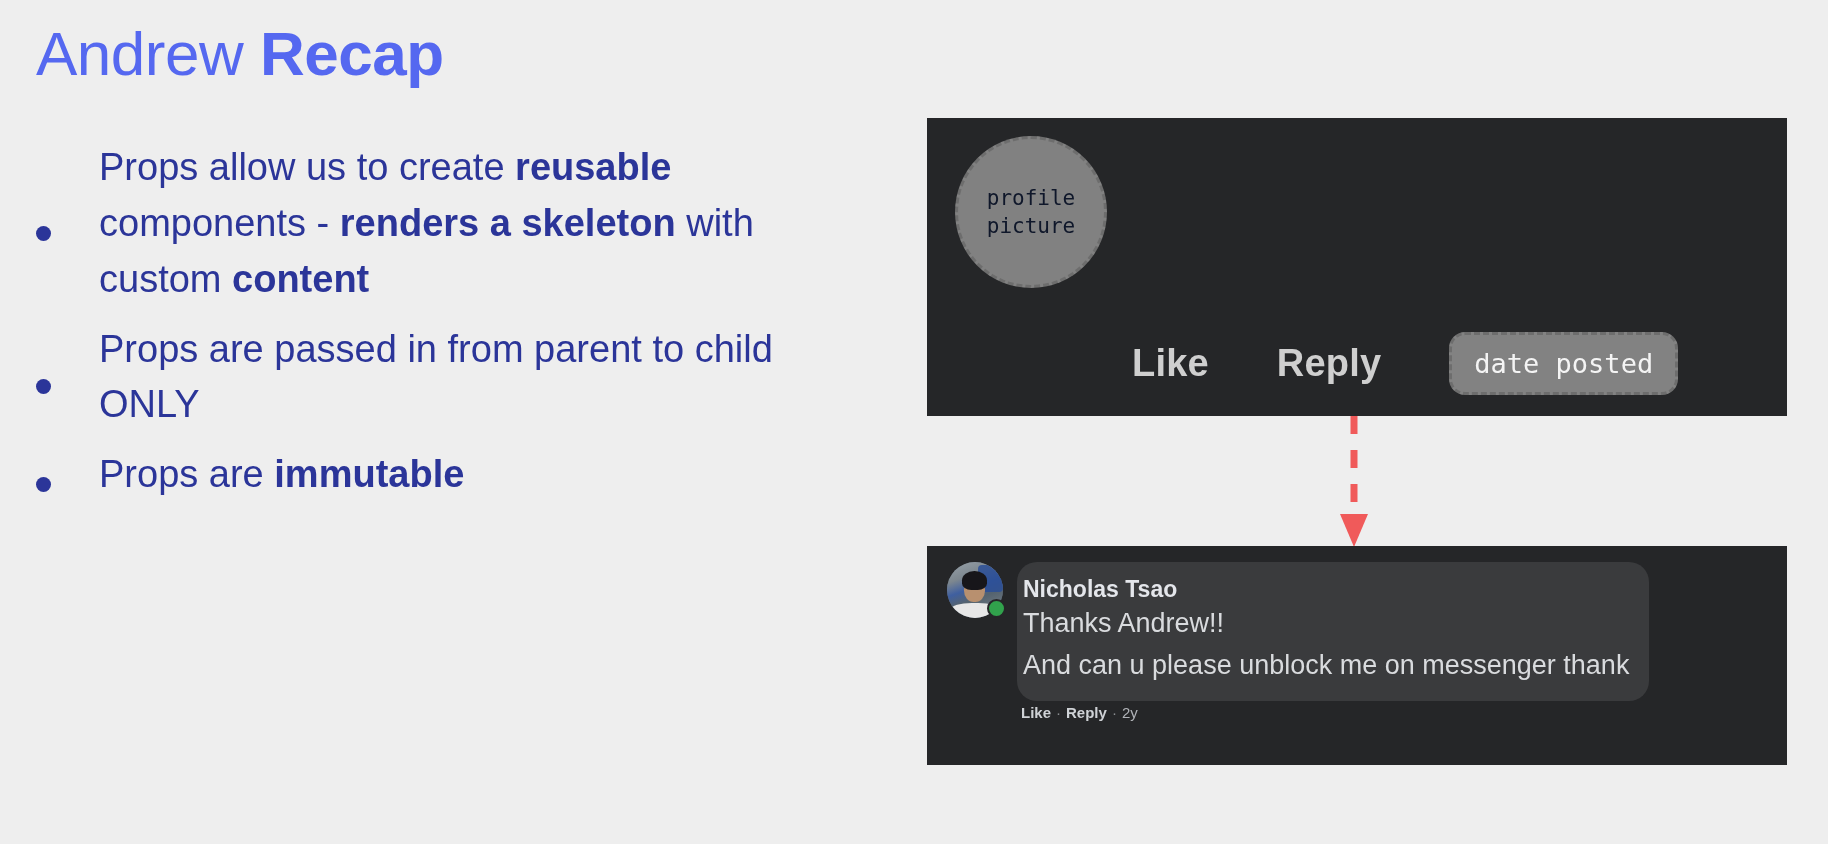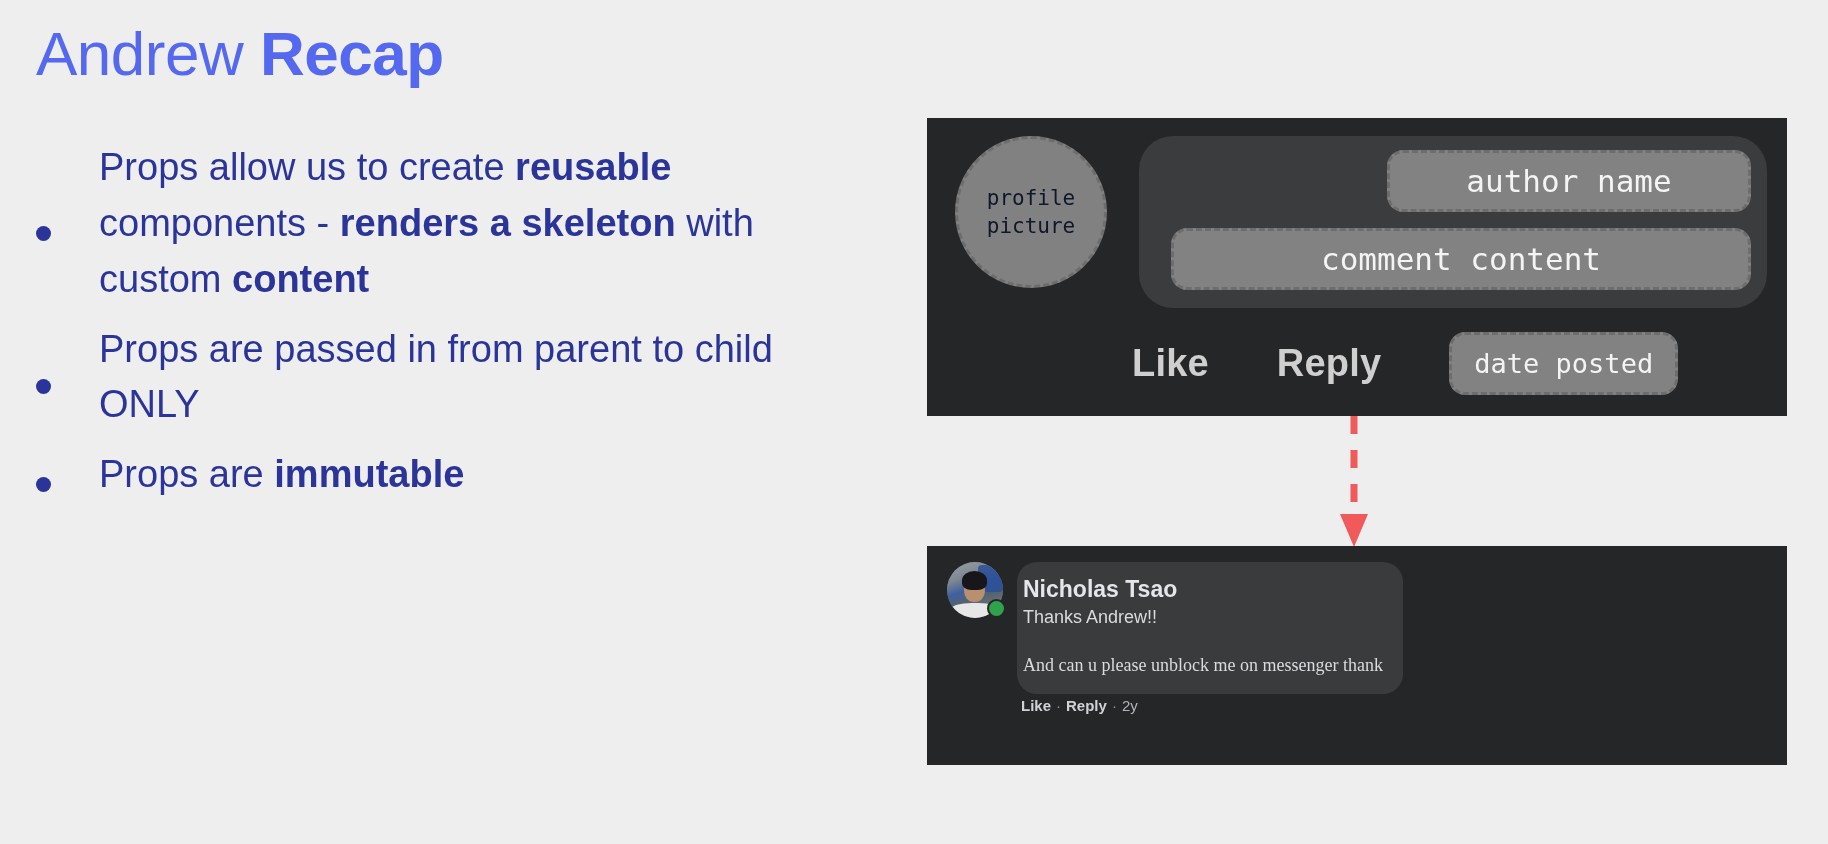--- a/index.html
+++ b/index.html
@@ -229,25 +229,25 @@
     max-width: 720px;
   }
   .cm-author {
     color: #e4e6eb;
     font-weight: 700;
     font-size: 23px;
     line-height: 1.35;
   }
   .cm-text {
     color: #d9dbde;
-    font-size: 18px;
+    font-size: 27px;
     line-height: 1.4;
     white-space: nowrap;
   }
-  .cm-text.second { margin-top: 23px; font-family: Liberation Serif, serif; }
+  .cm-text.second { margin-top: 4px; }
   .cm-footer {
     margin-top: 2px;
     padding-left: 4px;
     color: #b0b3b8;
     font-size: 15px;
     line-height: 1.3;
   }
   .cm-footer .act { font-weight: 700; color: #cfd2d6; }
   .cm-footer .sep { color: #8a8d91; margin: 0 5px; }
   .cm-footer .age { color: #b0b3b8; }
@@ -287,24 +287,20 @@
 
 <div class="dark-panel" id="skeleton-panel">
 
   <div class="sk-row">
 
     <div class="sk-avatar">
       <span>profile</span>
       <span>picture</span>
     </div>
 
-    <div class="sk-bubble">
-      <div class="sk-box sk-author">author name</div>
-      <div class="sk-box sk-comment">comment content</div>
-    </div>
 
   </div>
 
   <div class="sk-actions">
     <span class="sk-action-label">Like</span>
     <span class="sk-action-label">Reply</span>
     <span class="sk-box sk-date">date posted</span>
   </div>
 
 </div>

